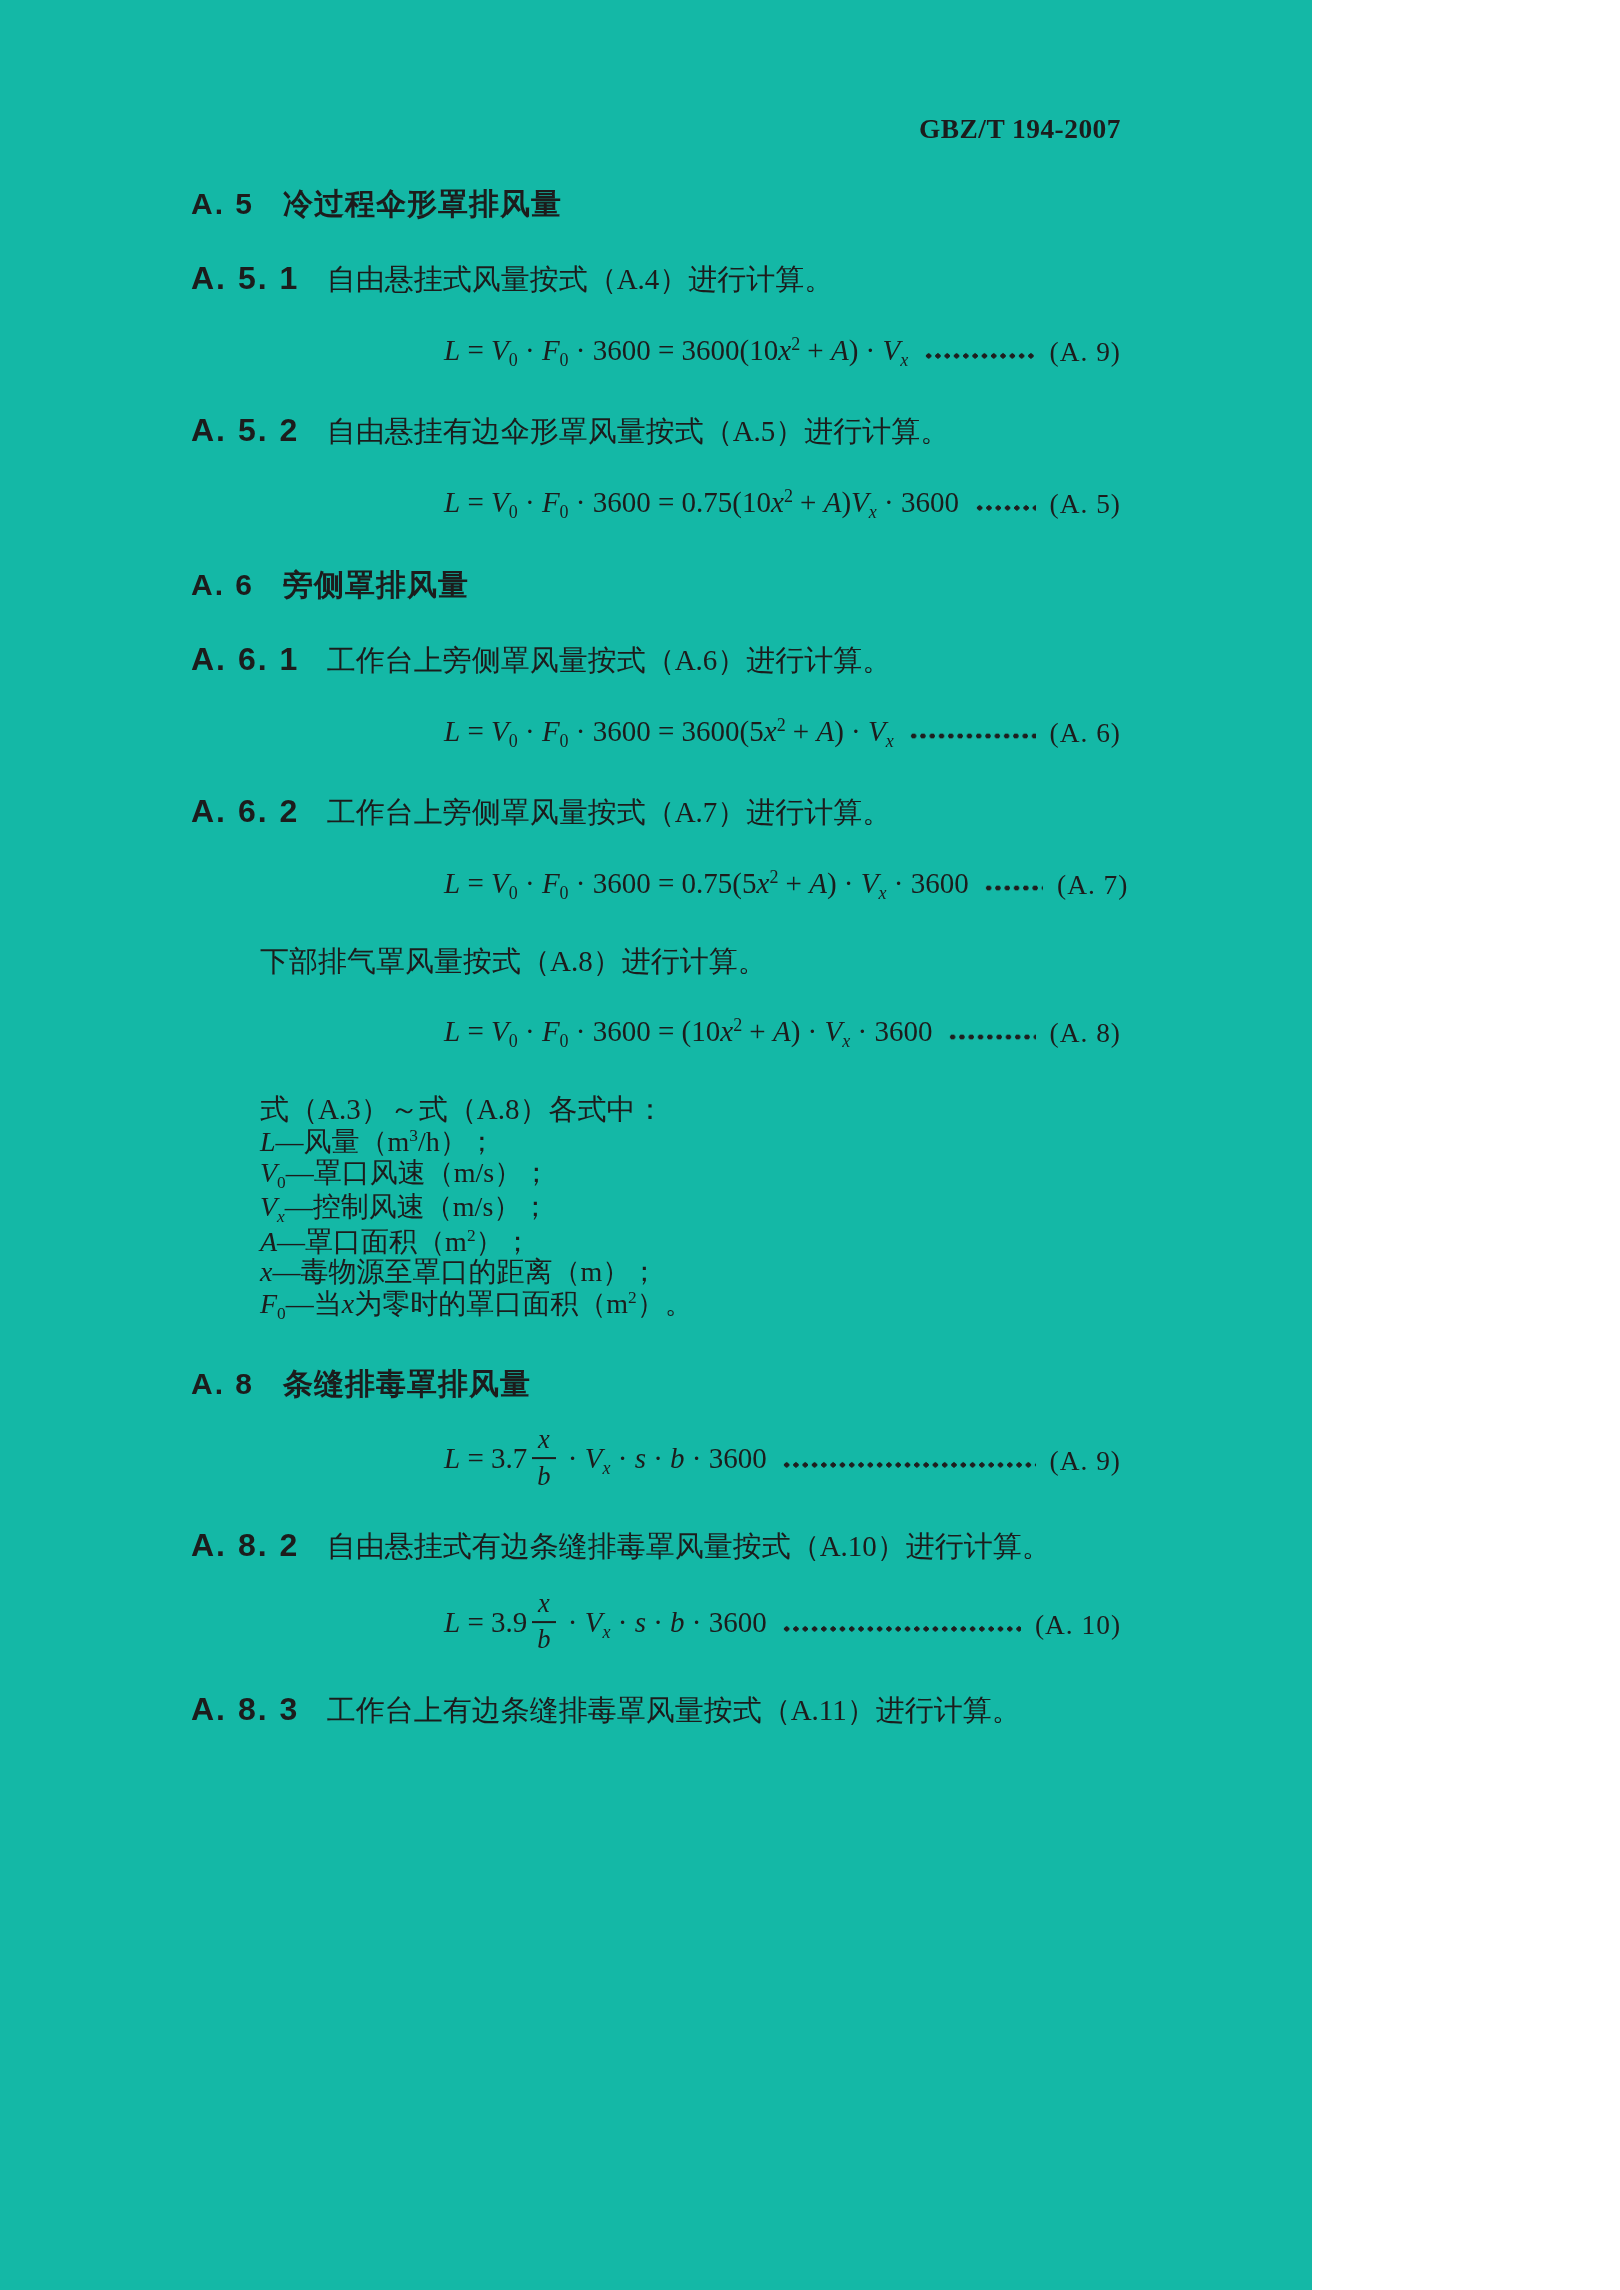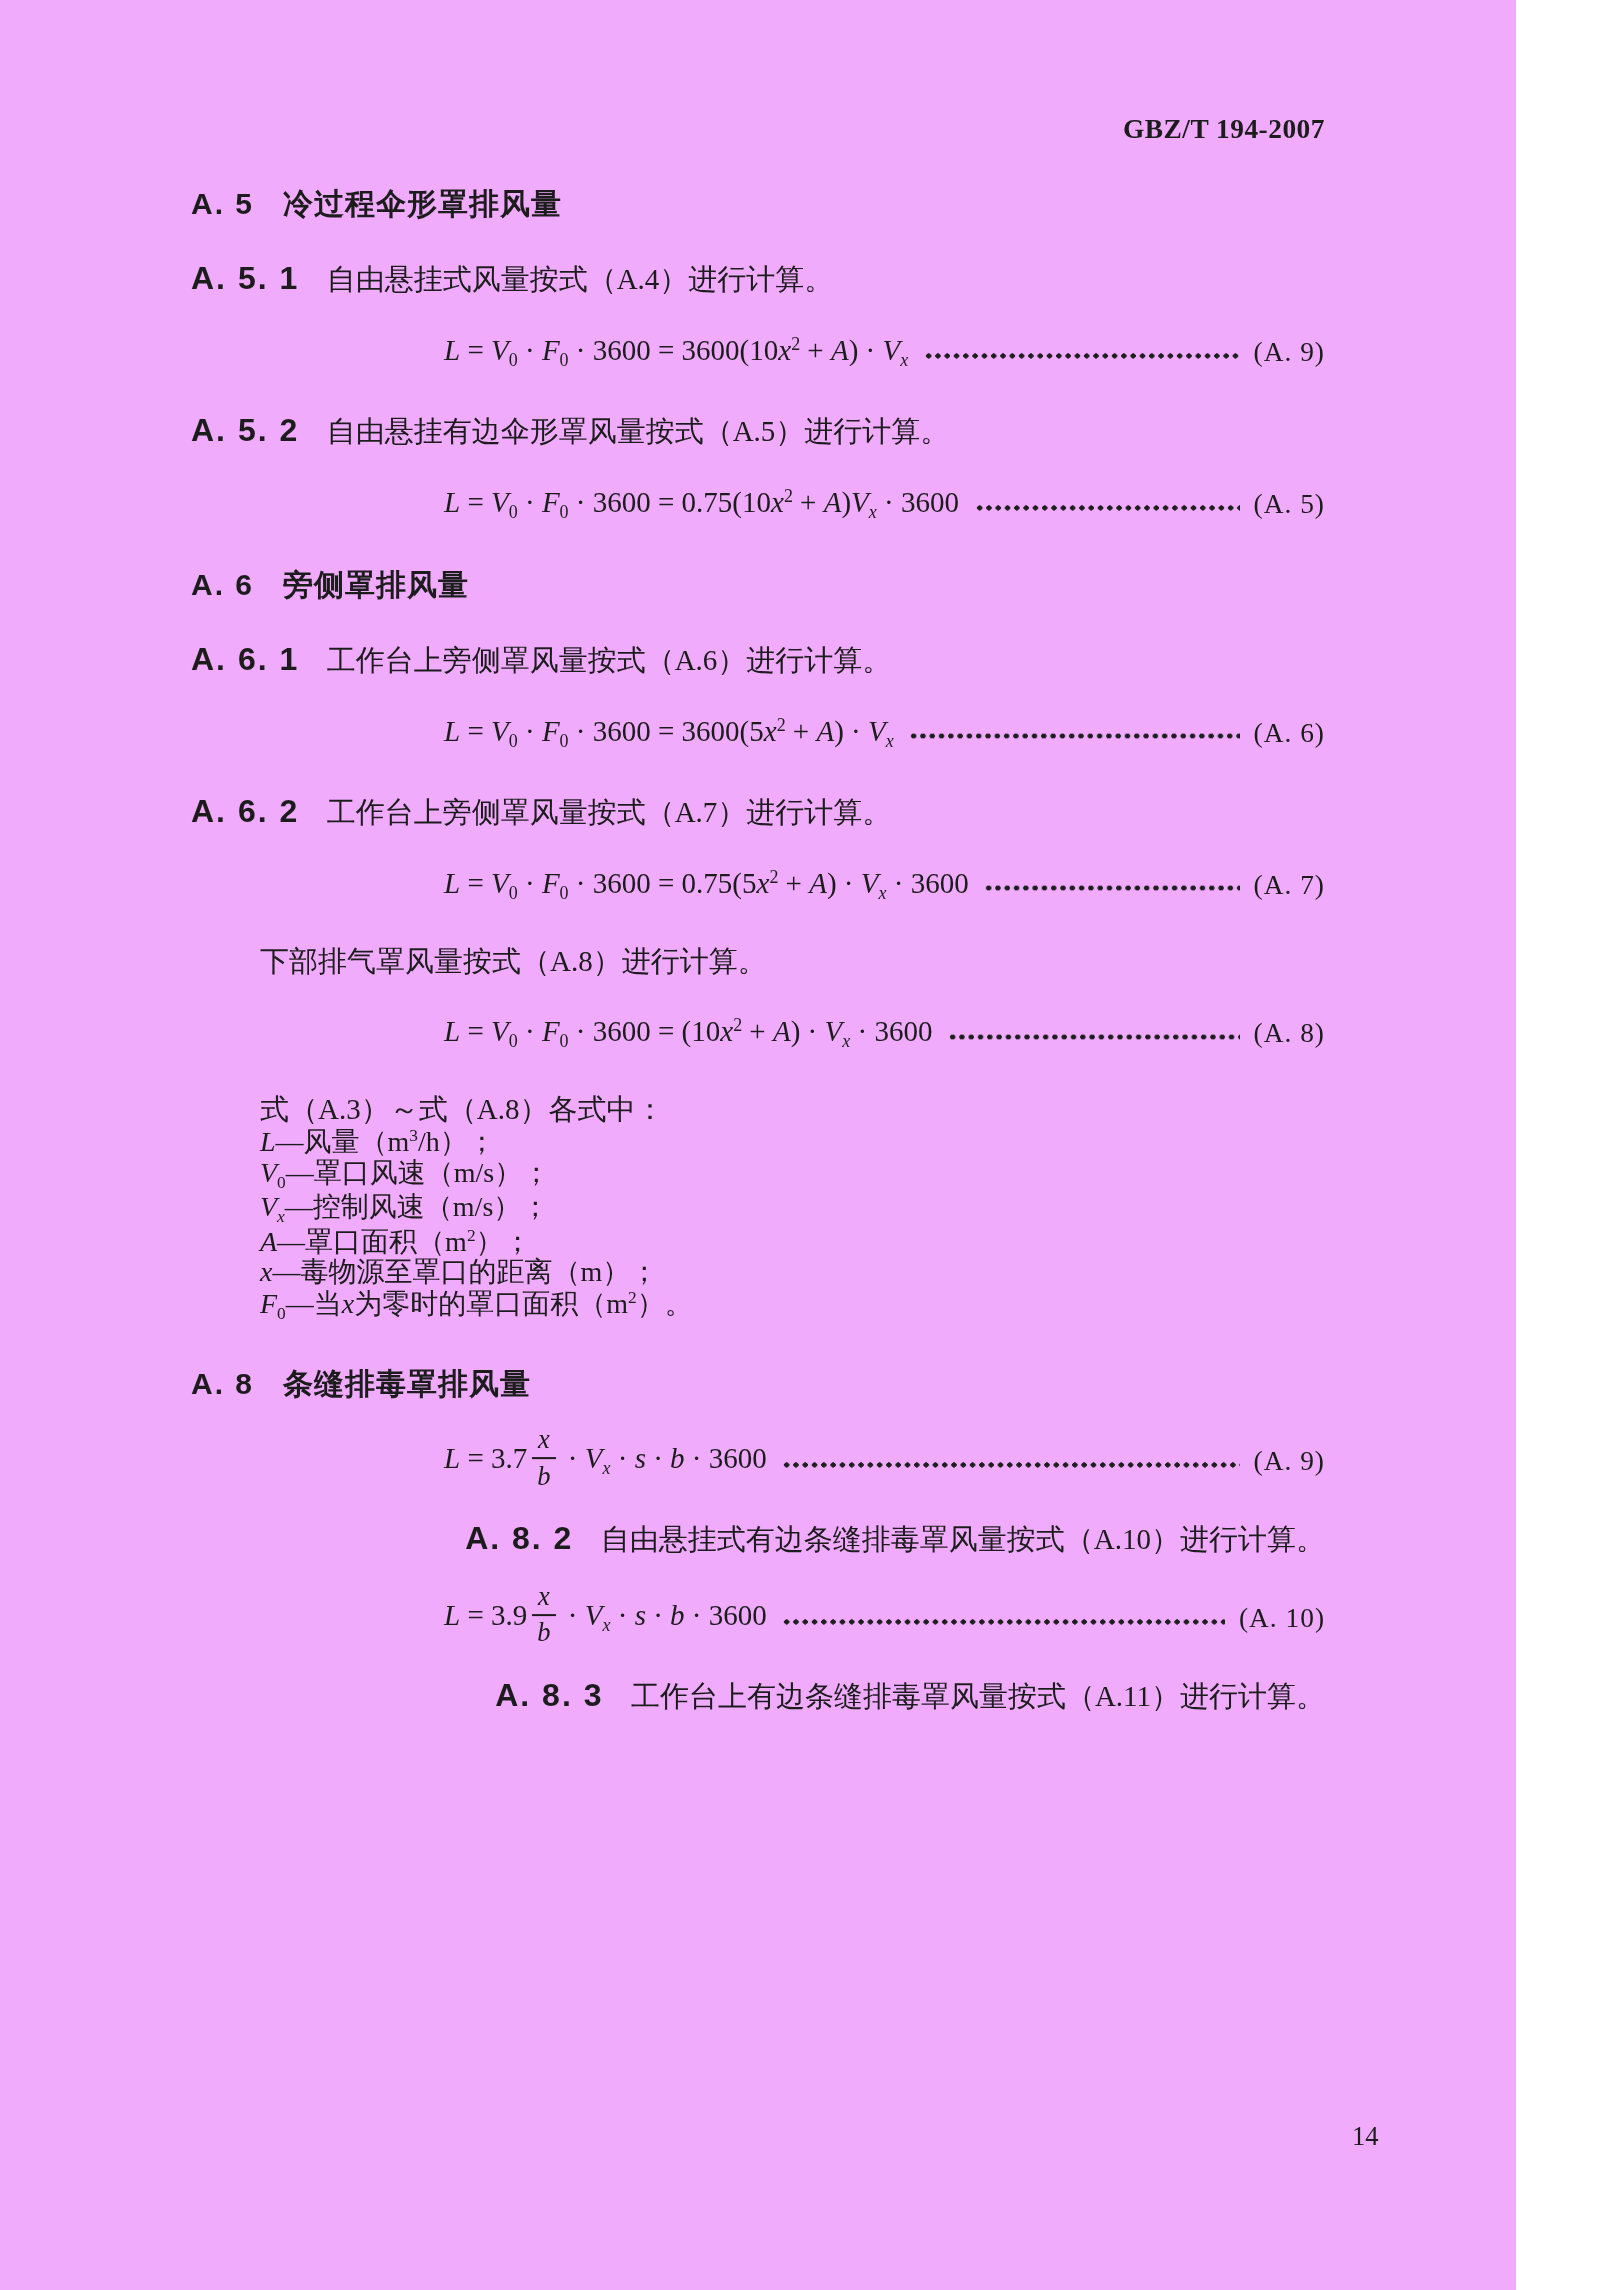--- a/index.html
+++ b/index.html
@@ -1,17 +1,17 @@
 <!DOCTYPE html>
 <html><head>
 <meta charset="utf-8">
 <style>
   html,body{margin:0;padding:0;background:#ffffff;}
   .page{
-    width:1516px;height:2291px;position:relative;background:#f0abfc;
+    width:1312px;height:2291px;position:relative;background:#14b8a6;
     color:#1c1c1c;font-family:"Liberation Serif",serif;overflow:hidden;
   }
   .content{padding:116px 191px 0 191px;}
   .doc-header{
     text-align:right;font-weight:700;font-size:27.4px;line-height:1;
     letter-spacing:0.5px;font-family:"Liberation Serif",serif;
   }
   .sec-heading{
     margin-top:45px;font-size:30px;line-height:1.05;font-weight:700;
     font-family:"Liberation Sans","Liberation Serif",sans-serif;
@@ -23,21 +23,21 @@
     font-family:"Liberation Sans","Liberation Serif",sans-serif;
     font-weight:700;margin-right:27.4px;font-size:32px;letter-spacing:2px;
   }
   .para.plain{padding-left:69px;}
   .defline{font-size:28px;line-height:1.1;padding-left:69px;}
   .equation{
     margin-top:37px;display:flex;align-items:center;
     padding-left:253px;font-size:29px;line-height:1.2;
   }
   .equation.tall{margin-top:31px;}
-  .equation.tall + .para{margin-top:28px;text-align:right;}
+  .equation.tall + .para{margin-top:35px;}
   .it{font-style:italic;}
   sub,sup{font-size:0.62em;}
   sub{vertical-align:-0.35em;}
   sup{vertical-align:0.55em;}
   sub.it,sup.it{font-style:italic;}
   .formula{white-space:nowrap;}
   .dots{
     flex:1 1 auto;align-self:center;height:11.8px;min-width:59px;
     margin:5.9px 13.7px 0 15.7px;
     background-image:radial-gradient(circle,#1e1e1e 2.4px,rgba(0,0,0,0) 2.8px);

